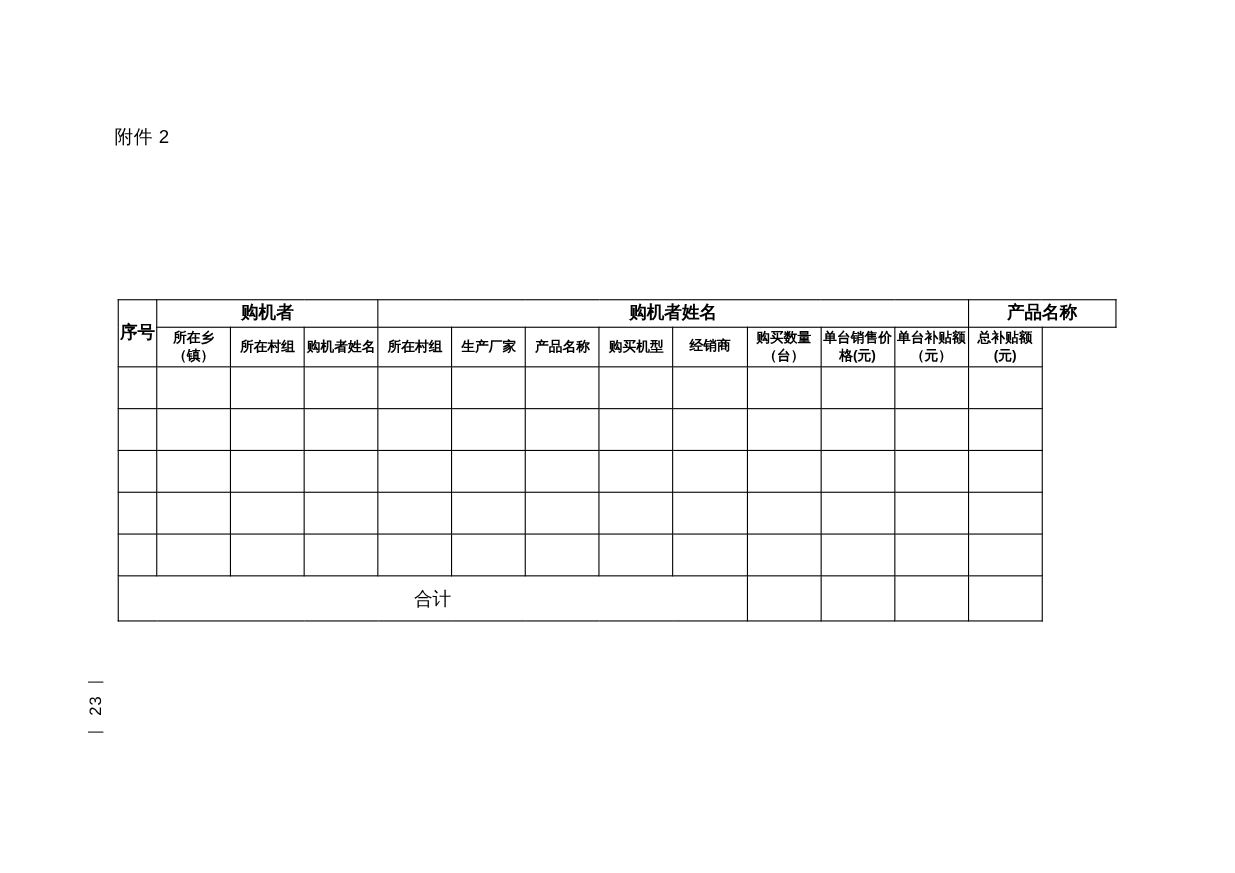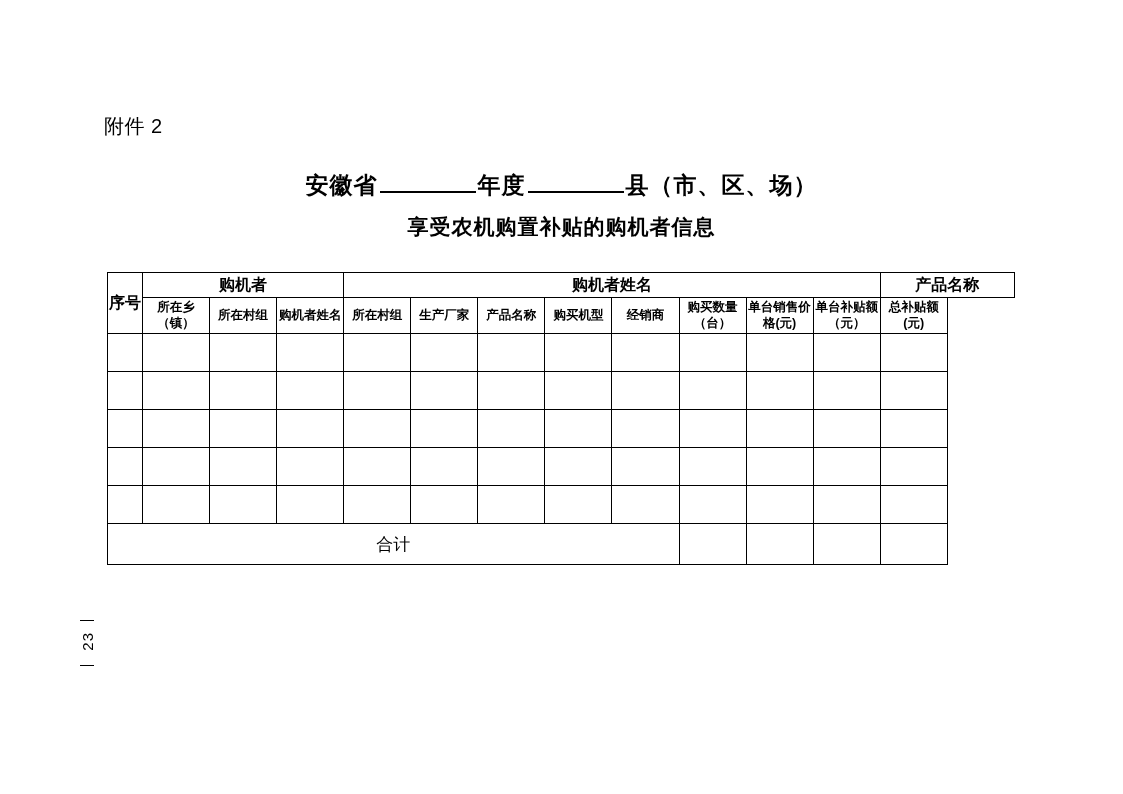--- a/index.html
+++ b/index.html
@@ -18,21 +18,21 @@
 
   .page {
     position: absolute;
     inset: 0;
   }
 
   .attachment-label {
     position: absolute;
     left: 104px;
     top: 113px;
-    font-size: 20px;
+    font-size: 17px;
     letter-spacing: 0.5px;
   }
 
   .doc-title {
     position: absolute;
     left: 0;
     right: 0;
     top: 168px;
     text-align: center;
     font-weight: bold;
@@ -92,21 +92,21 @@
     height: 36px;
   }
   td.col-seq { width: 32px; }
   td.col-xiang { width: 60px; }
   td.col-cun { width: 56px; }
   td.col-name { width: 54px; }
   td.col-pinmu { width: 56px; }
   td.col-factory { width: 90px; }
   td.col-product { width: 88px; }
   td.col-model { width: 92px; }
-  td.col-dealer { width: 74px; }
+  td.col-dealer { width: 74px; font-family: Liberation Mono, monospace; }
   td.col-qty { width: 80px; }
   td.col-price { width: 78px; }
   td.col-unit-sub { width: 88px; }
   td.col-total-sub { width: 62px; }
 
   .page-number {
     position: absolute;
     left: 72px;
     top: 612px;
     width: 30px;
@@ -127,26 +127,20 @@
     letter-spacing: 1px;
   }
 </style>
 </head>
 <body>
 
 <div class="page">
 
   <div class="attachment-label">附件 2</div>
 
-  <div class="doc-title">
-    <div class="line1">
-      <span>安徽省</span><span class="blank-fill"></span><span>年度</span><span class="blank-fill"></span><span>县（市、区、场）</span>
-    </div>
-    <div class="line2">享受农机购置补贴的购机者信息</div>
-  </div>
 
   <table class="info-table">
     <tbody>
       <tr>
         <td class="col-seq group-head" rowspan="2">序号</td>
         <td class="group-head" colspan="3">购机者</td>
         <td class="group-head" colspan="8">购机者姓名</td>
         <td class="group-head" colspan="2">产品名称</td>
       </tr>
       <tr>

